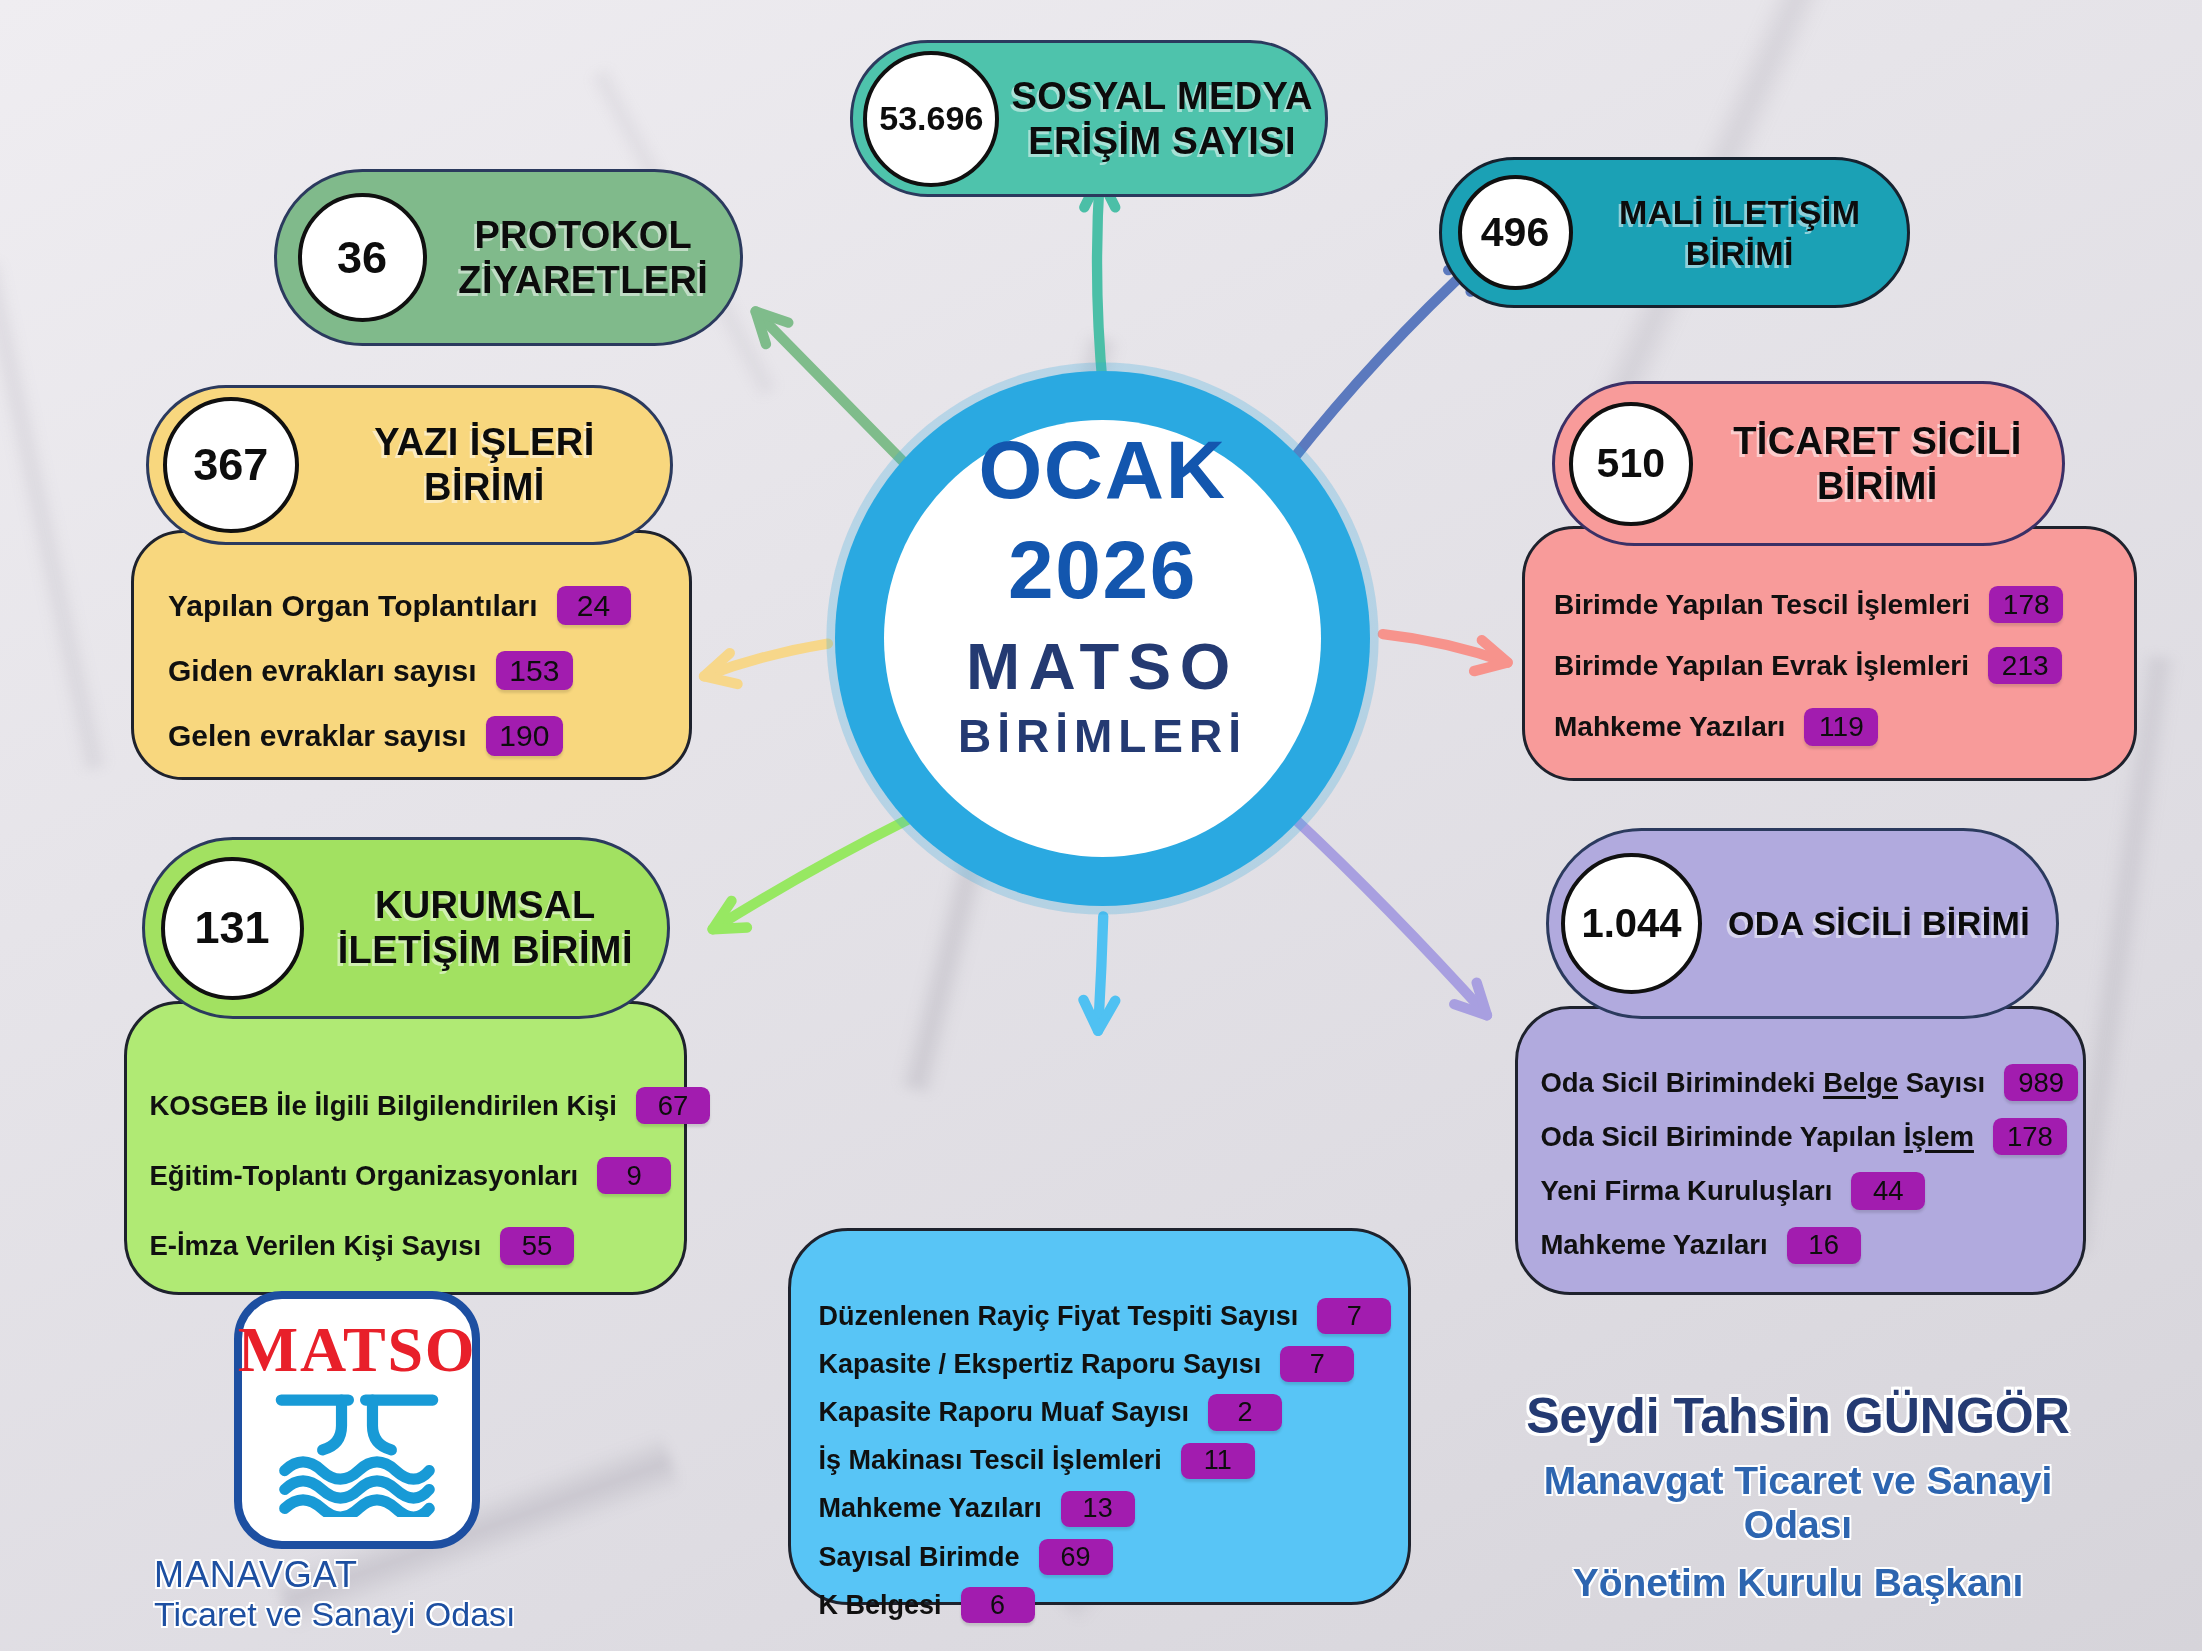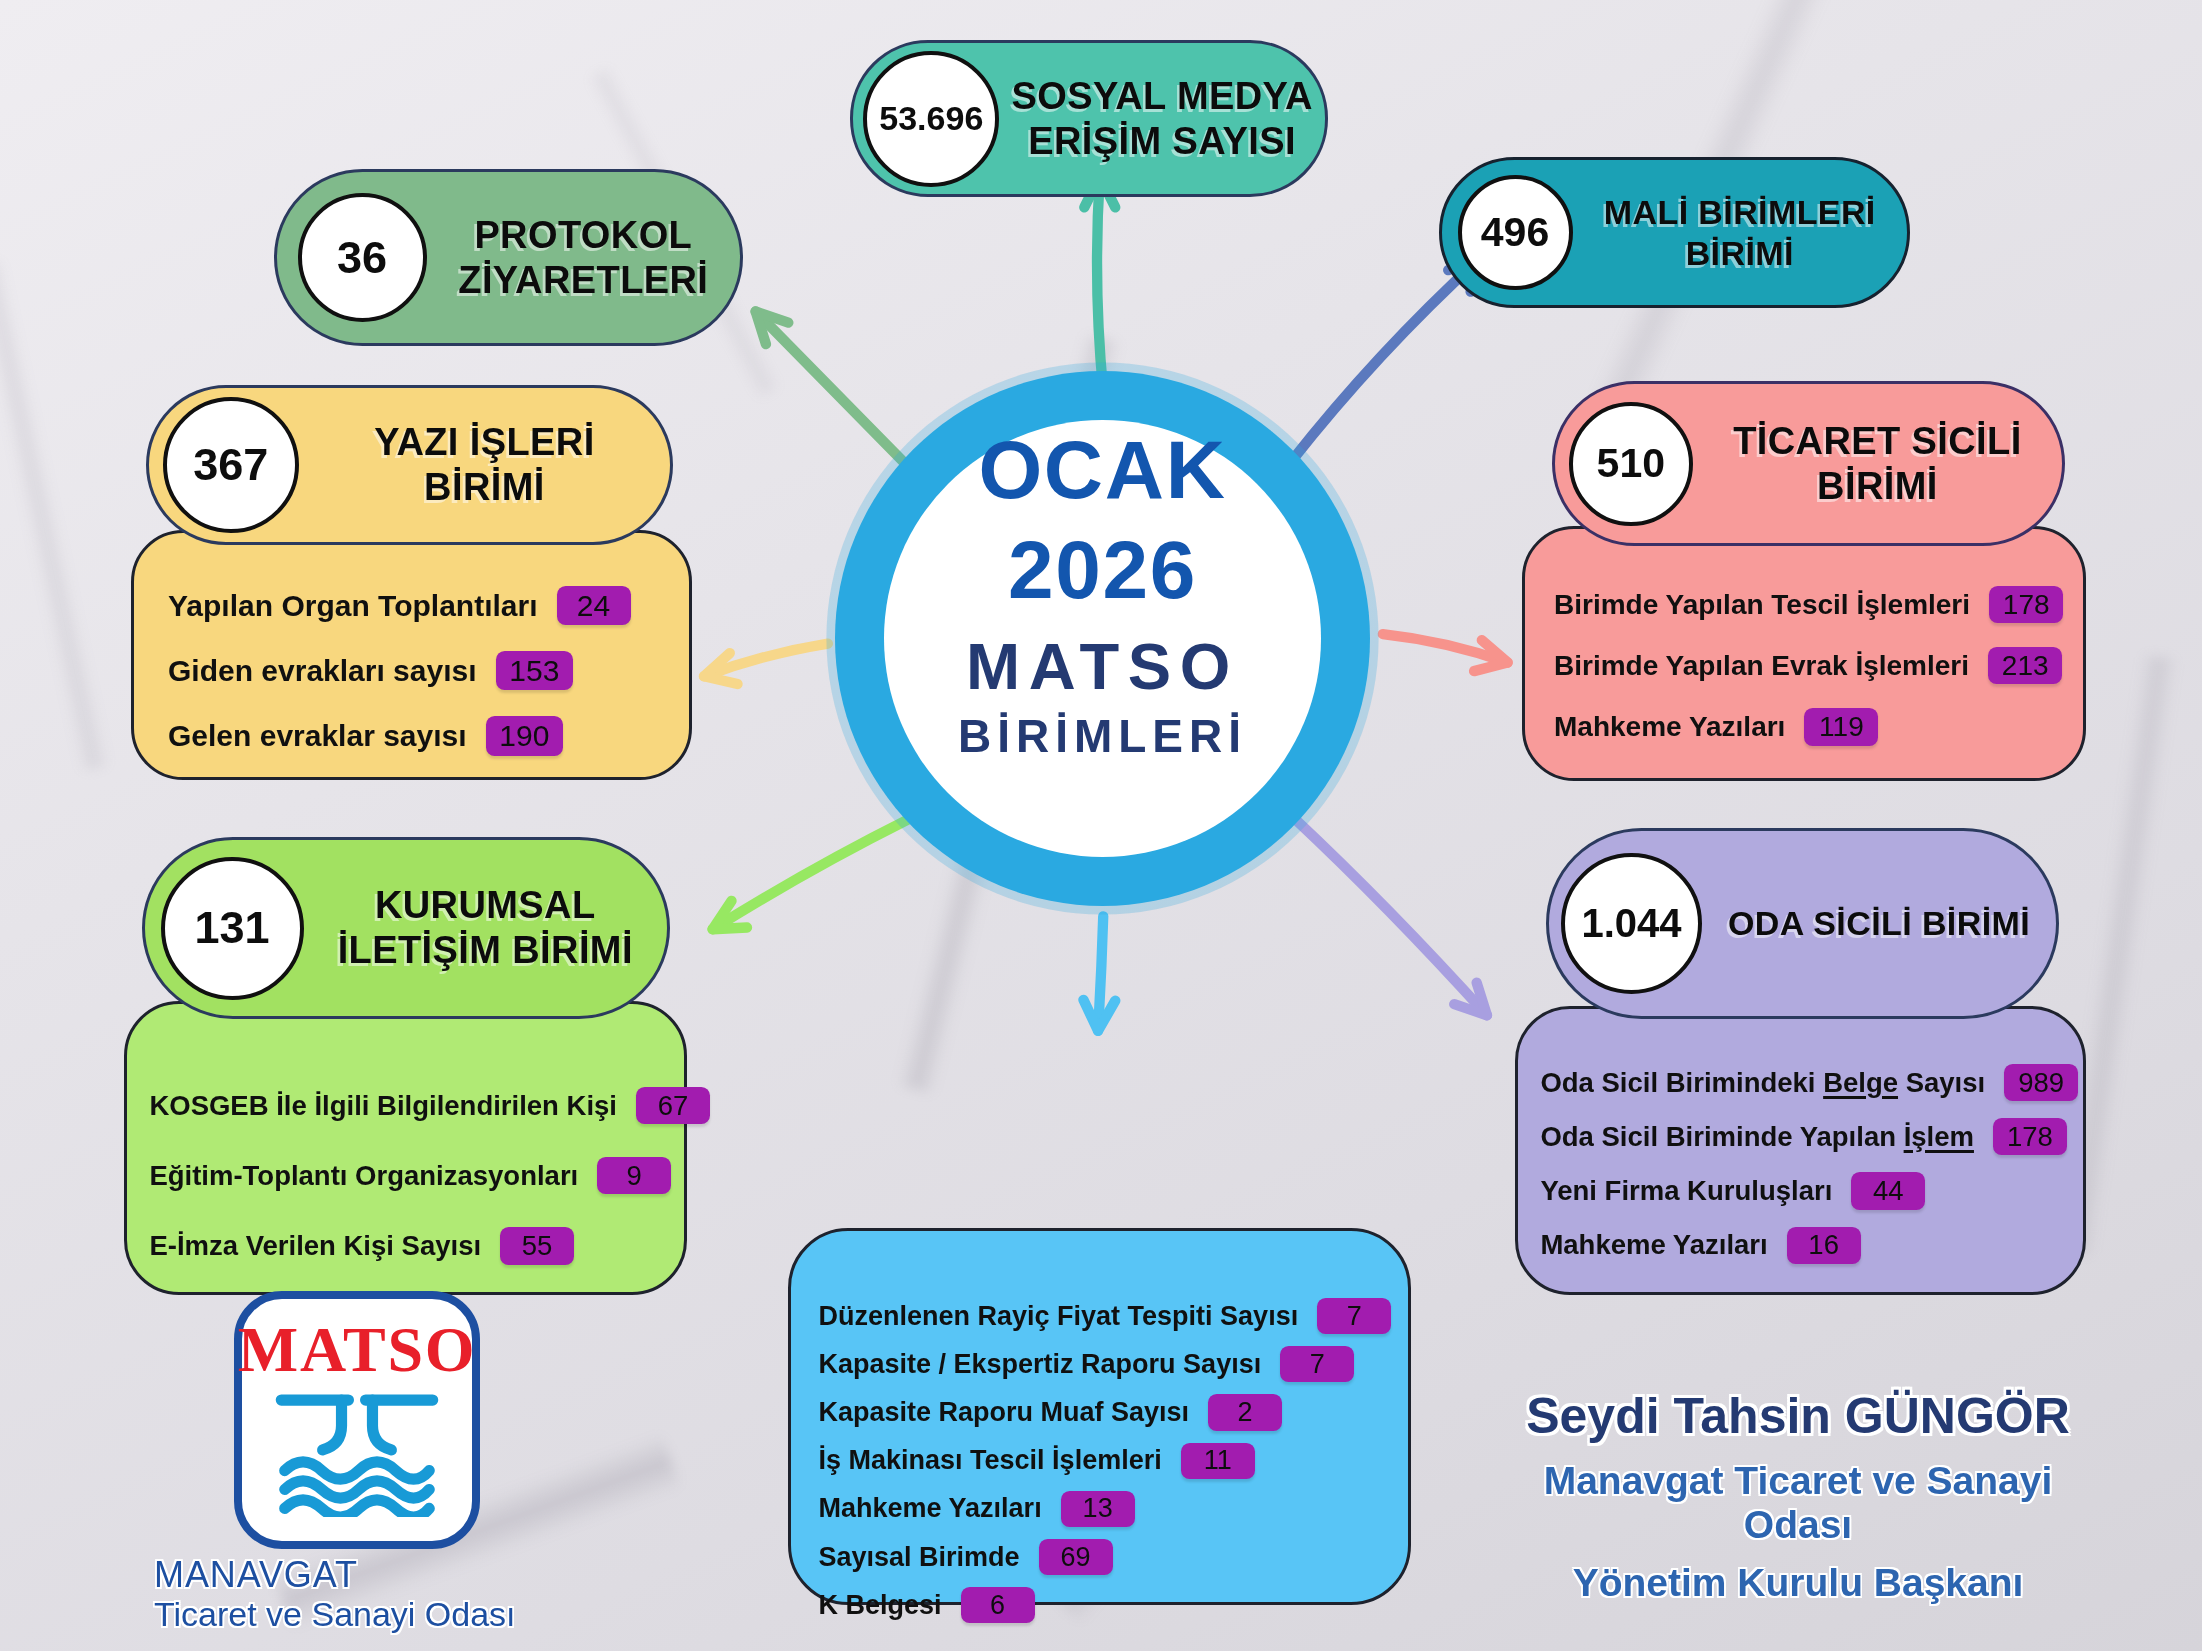--- a/index.html
+++ b/index.html
@@ -160,21 +160,21 @@
       <div>PROTOKOL</div>
       <div>ZİYARETLERİ</div>
     </div>
   </div>
 
   <div class="pill" id="pill-mali" style="left:1439px;top:157px;width:471px;height:151px;border-radius:76px;border-color:#17222f;">
     <div class="circ" style="width:115px;height:115px;margin-left:15.5px;font-size:41px;">
       <span>496</span>
     </div>
     <div class="ptitle" style="font-size:34px;">
-      <div>MALİ BİRİMLERİ</div>
+      <div>MALİ İLETİŞİM</div>
       <div>BİRİMİ</div>
     </div>
   </div>
 
   <div class="bodybox" id="body-yazi" style="left:131px;top:530px;width:561px;height:250px;border-radius:52px;">
 
       <div class="row">
         <span class="lbl"><span>Yapılan Organ Toplantıları</span><span class="u"></span><span></span></span>
         <span class="badge">24</span>
       </div>
@@ -192,21 +192,21 @@
   <div class="pill" id="hdr-yazi" style="left:146px;top:385px;width:527px;height:160px;border-radius:80px;z-index:3;">
     <div class="circ" style="width:136px;height:136px;margin-left:13.8px;font-size:45px;">
       <span>367</span>
     </div>
     <div class="ptitle" style="font-size:38px;">
       <div>YAZI İŞLERİ</div>
       <div>BİRİMİ</div>
     </div>
   </div>
 
-  <div class="bodybox" id="body-tsicil" style="left:1522px;top:526px;width:564px;height:255px;border-radius:52px;">
+  <div class="bodybox" id="body-tsicil" style="left:1522px;top:526px;width:615px;height:255px;border-radius:52px;">
 
       <div class="row">
         <span class="lbl"><span>Birimde Yapılan Tescil İşlemleri</span><span class="u"></span><span></span></span>
         <span class="badge">178</span>
       </div>
 
       <div class="row">
         <span class="lbl"><span>Birimde Yapılan Evrak İşlemleri</span><span class="u"></span><span></span></span>
         <span class="badge">213</span>
       </div>

